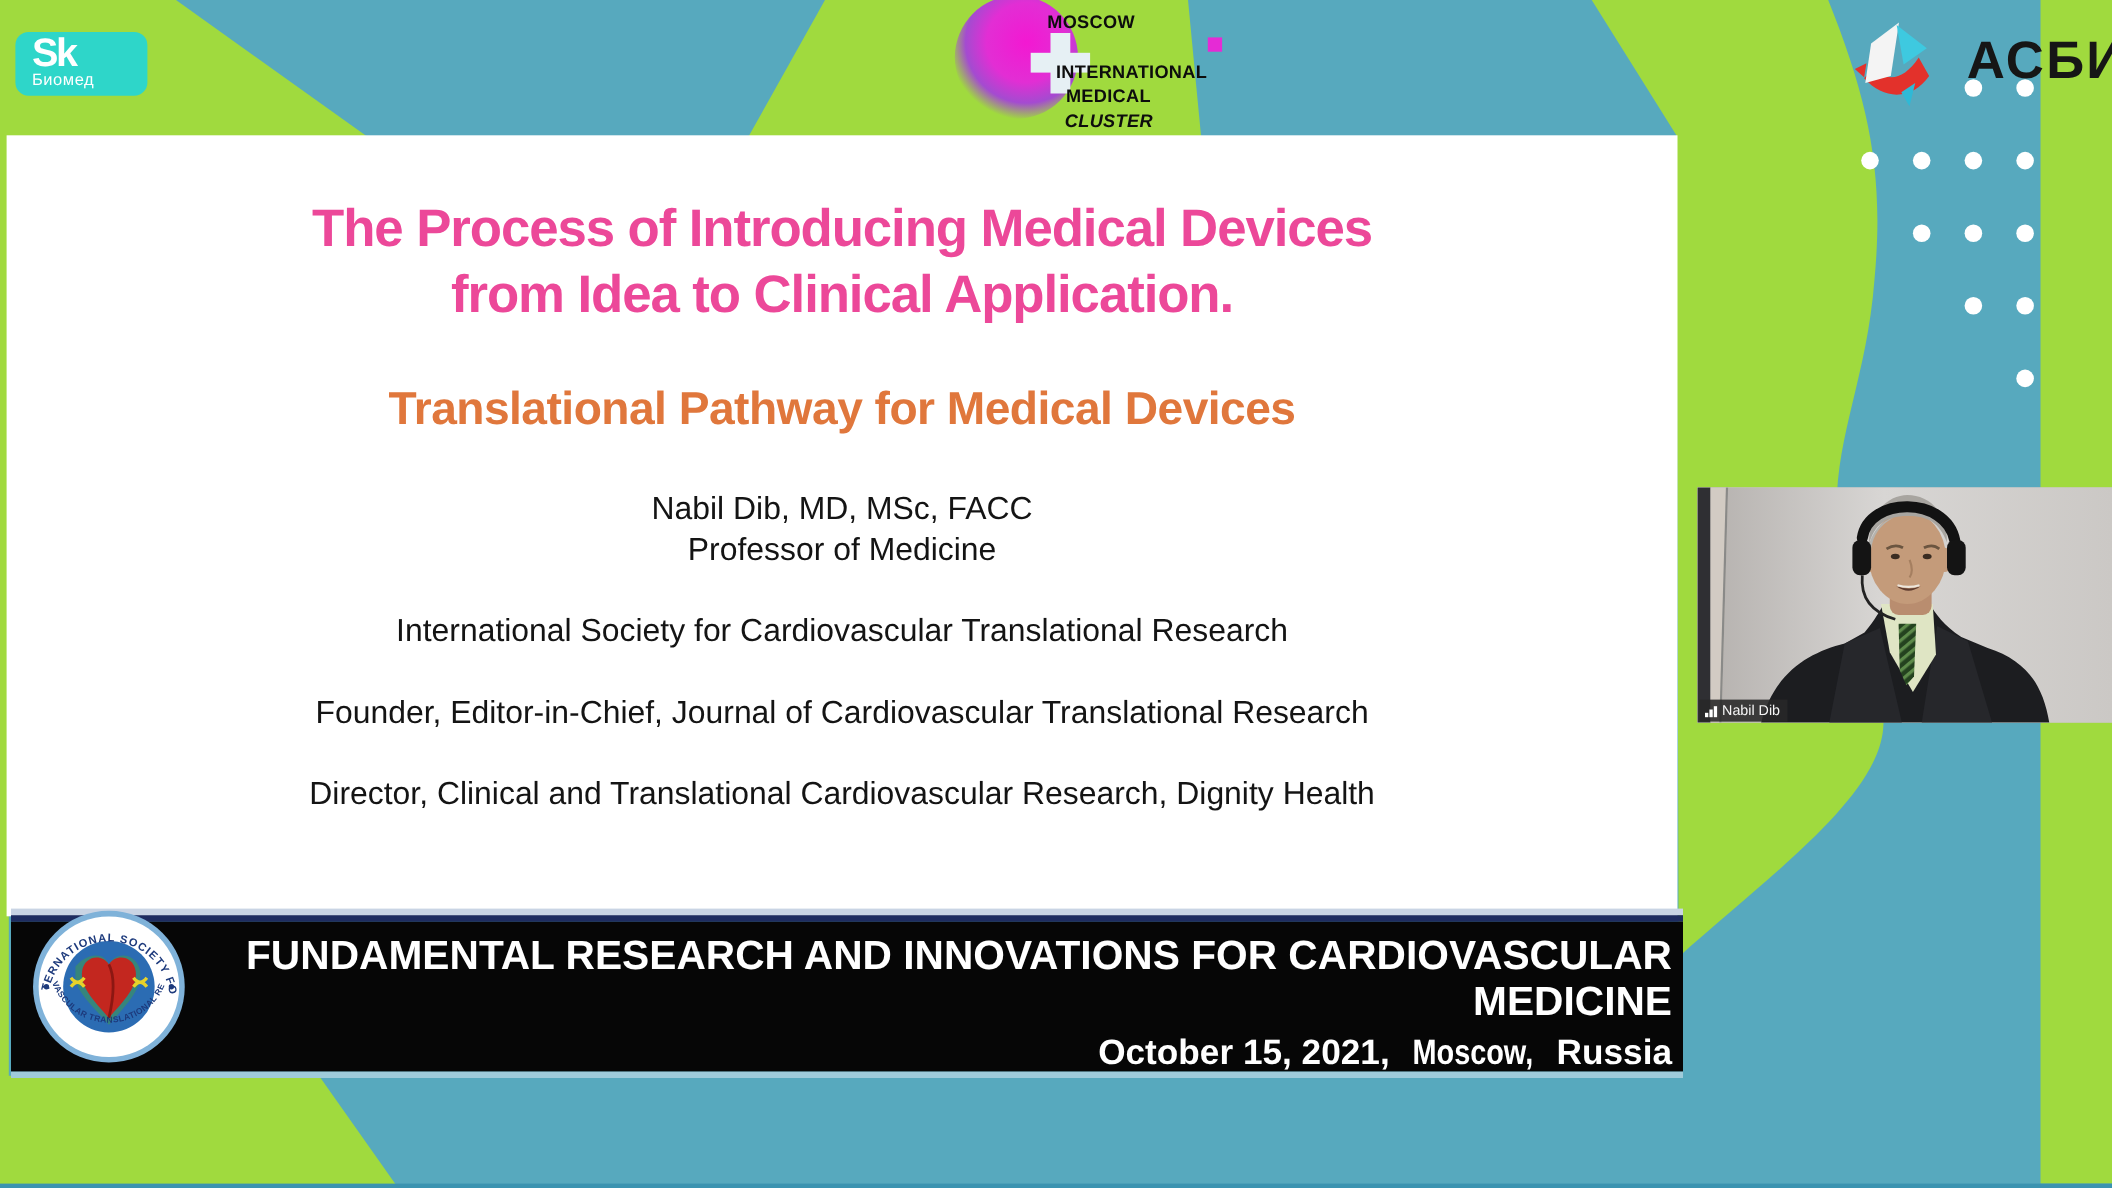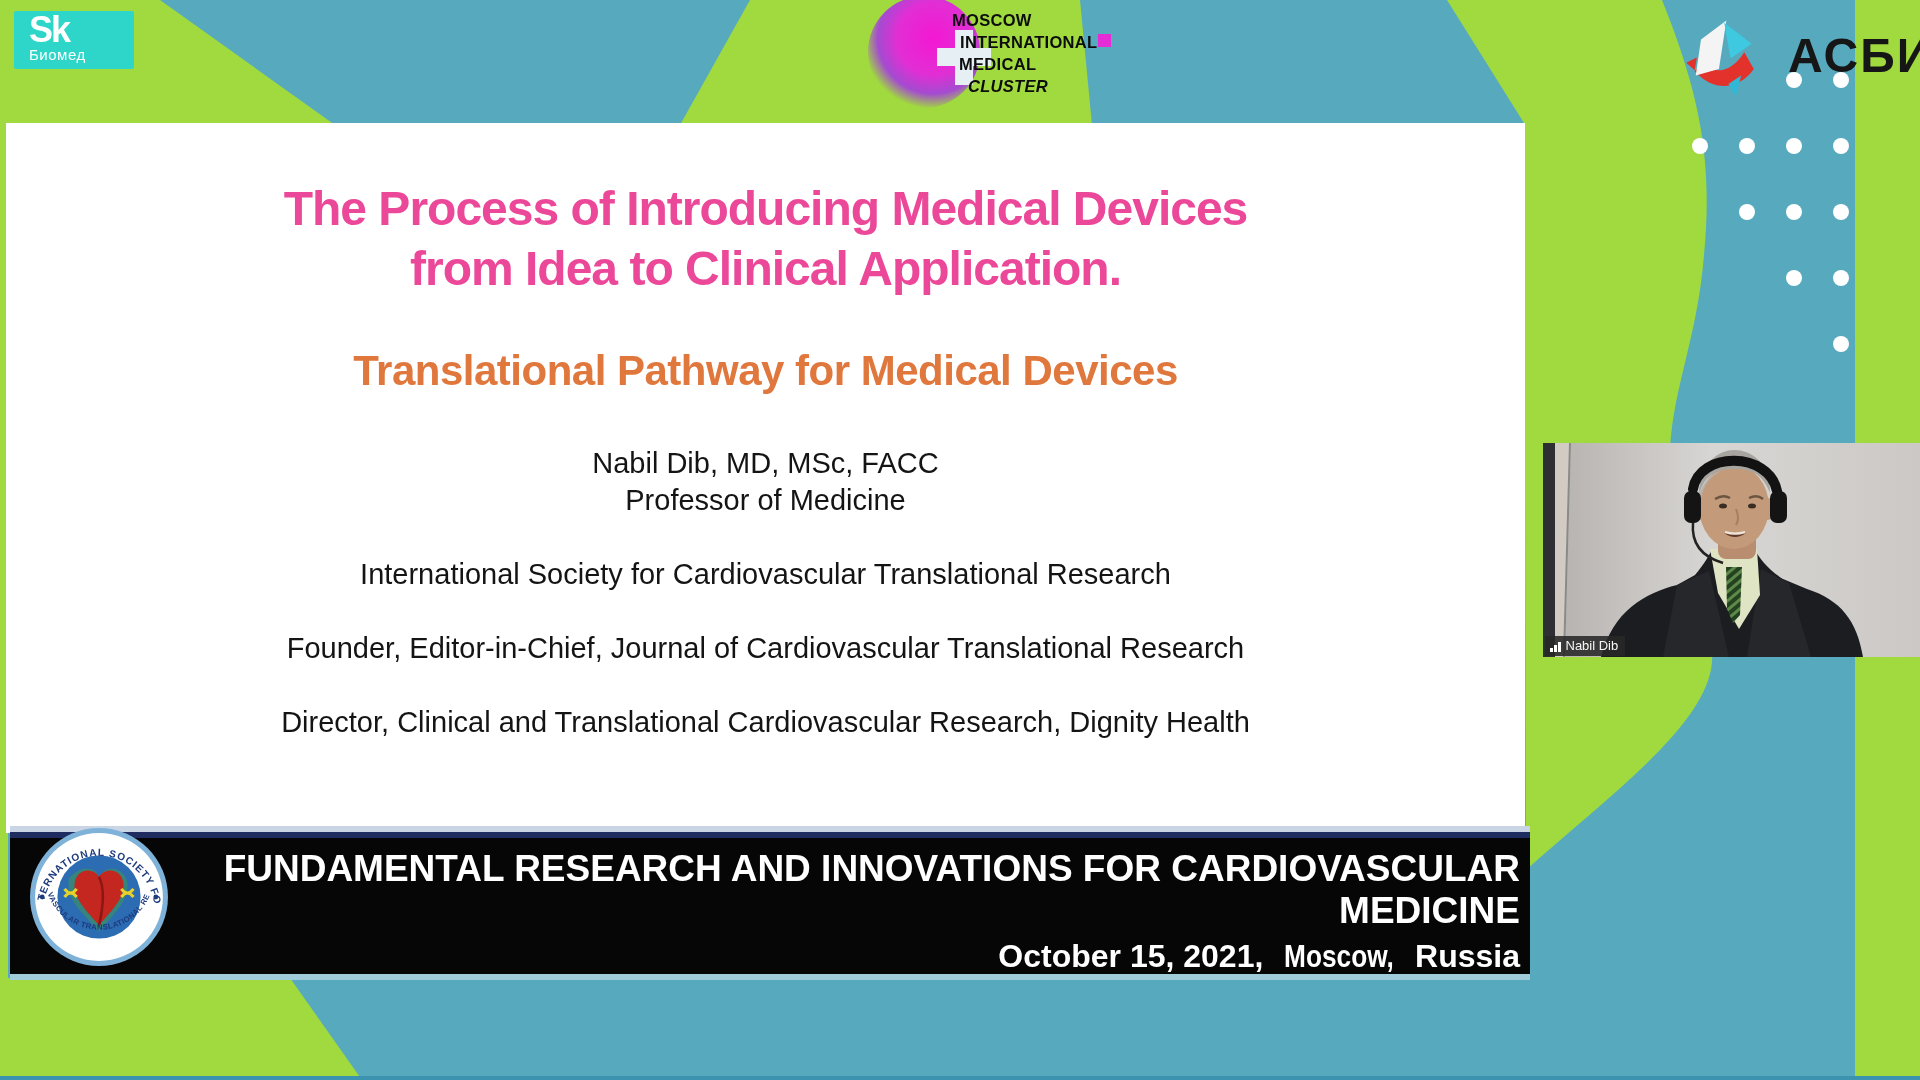--- a/index.html
+++ b/index.html
@@ -8,38 +8,38 @@
     font-family:"Liberation Sans",sans-serif;
     background:#57A9BE;
   }
   .abs{position:absolute;}
 
   
   #bg-svg{left:0;top:0;width:1920px;height:1080px;z-index:1;}
 
   
   .sk-box{
-    left:14px;top:11px;width:120px;height:58px;background:#2ED6C9;z-index:5;
-    color:#fff;border-radius:2px;padding:2px 0 0 15px;box-sizing:border-box;
+    left:14px;top:29px;width:120px;height:58px;background:#2ED6C9;z-index:5;
+    color:#fff;border-radius:12px;padding:2px 0 0 15px;box-sizing:border-box;
   }
   .sk-main{font-size:36px;font-weight:bold;letter-spacing:-2px;line-height:34px;}
   .sk-sub{font-size:15px;font-weight:normal;letter-spacing:.5px;line-height:16px;}
 
   .mimc{left:860px;top:0;width:280px;height:120px;z-index:5;}
   .mimc-blob{
     position:absolute;left:8px;top:-4px;width:112px;height:112px;border-radius:50%;
     background:radial-gradient(circle at 58% 38%, #F318D2 0%, #E22ED4 38%, #A44BD0 58%, rgba(87,169,190,0) 74%);
   }
   .mimc-cross-v{position:absolute;left:95px;top:30px;width:18px;height:55px;background:#E6F0F4;}
   .mimc-cross-h{position:absolute;left:77px;top:48px;width:54px;height:18px;background:#E6F0F4;}
   .mimc-sq{position:absolute;left:238px;top:34px;width:13px;height:13px;background:#E52BD5;}
   .mimc-text{position:absolute;left:92px;top:9px;color:#0d0d0d;font-weight:900;
     font-size:16.5px;line-height:22px;letter-spacing:.3px;white-space:nowrap;}
-  .mimc-text div:nth-child(2){margin-left:8px;}
-  .mimc-text div:nth-child(3){margin-left:7px;}
+  .mimc-text div:nth-child(2){margin-left:8px;margin-top:24px;}
+  .mimc-text div:nth-child(3){margin-left:17px;}
   .mimc-text div:nth-child(4){margin-left:16px;font-style:italic;}
 
   .asbi{left:1682px;top:10px;width:240px;height:95px;z-index:6;}
   .asbi-text{position:absolute;left:106px;top:18px;font-size:48px;font-weight:bold;
     color:#161616;letter-spacing:2px;}
 
   
   .slide{left:6px;top:123px;width:1519px;height:710px;background:#ffffff;z-index:10;text-align:center;}
   .slide-title{margin-top:56px;font-size:48px;line-height:60px;font-weight:bold;
     color:#ec4899;letter-spacing:-1px;}

